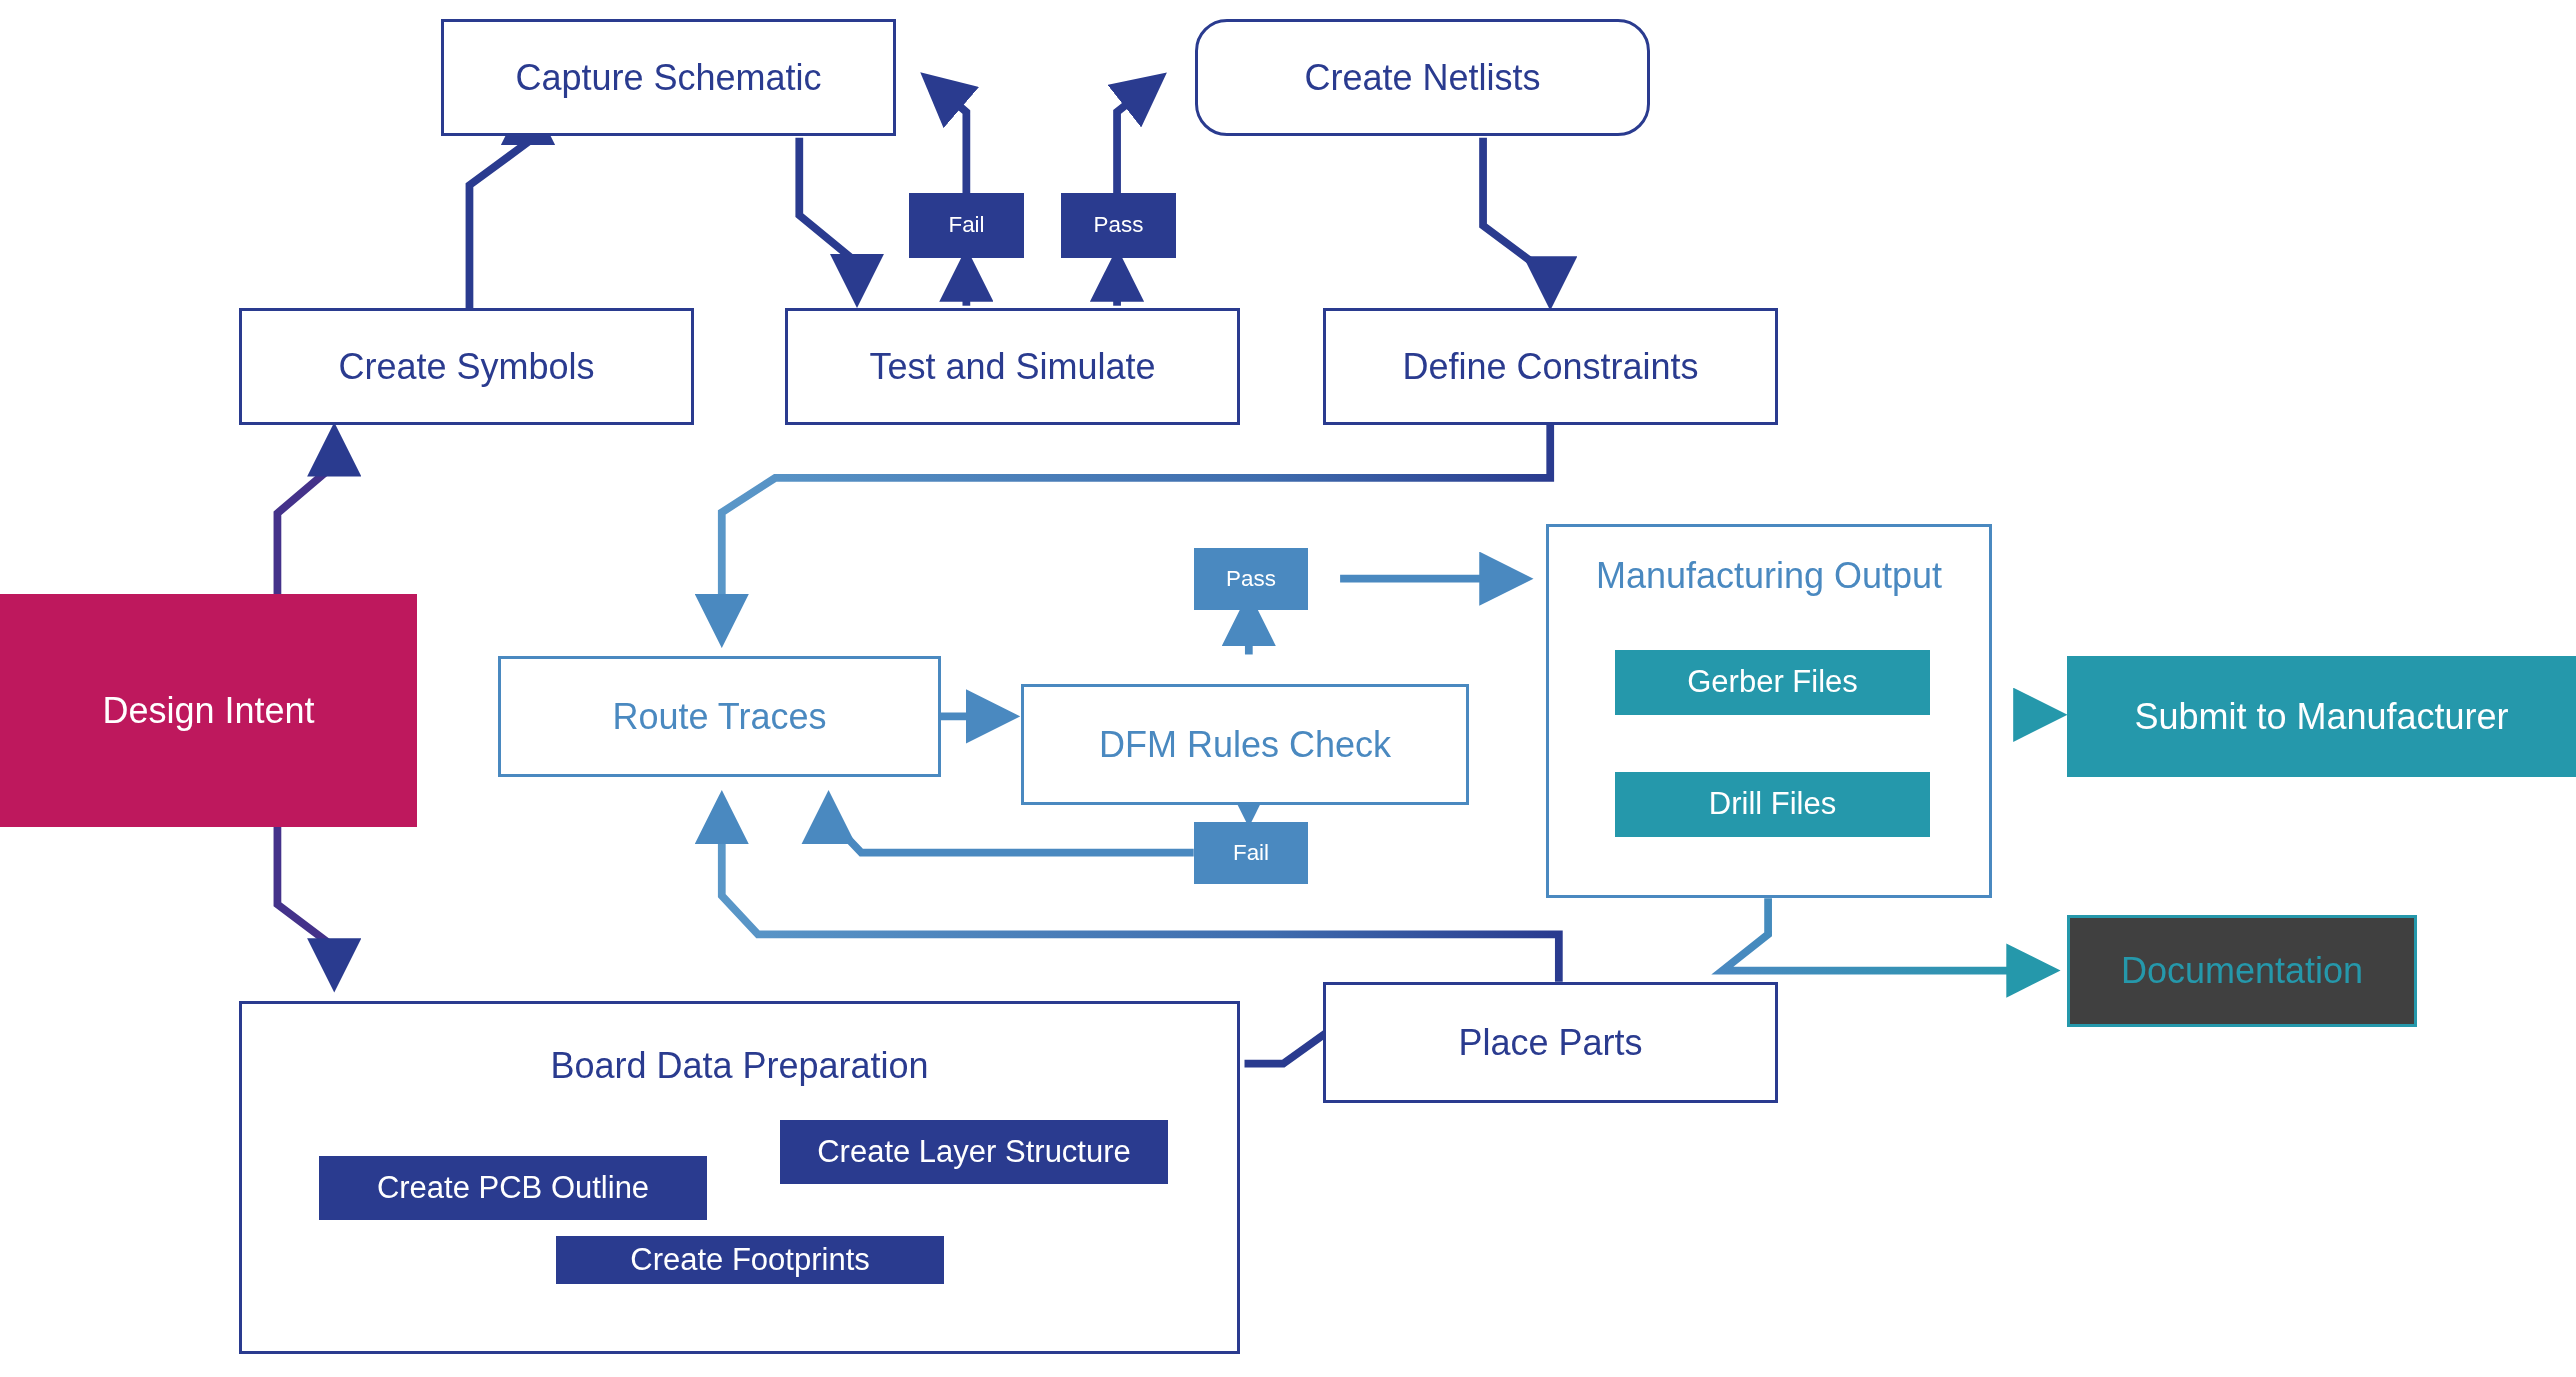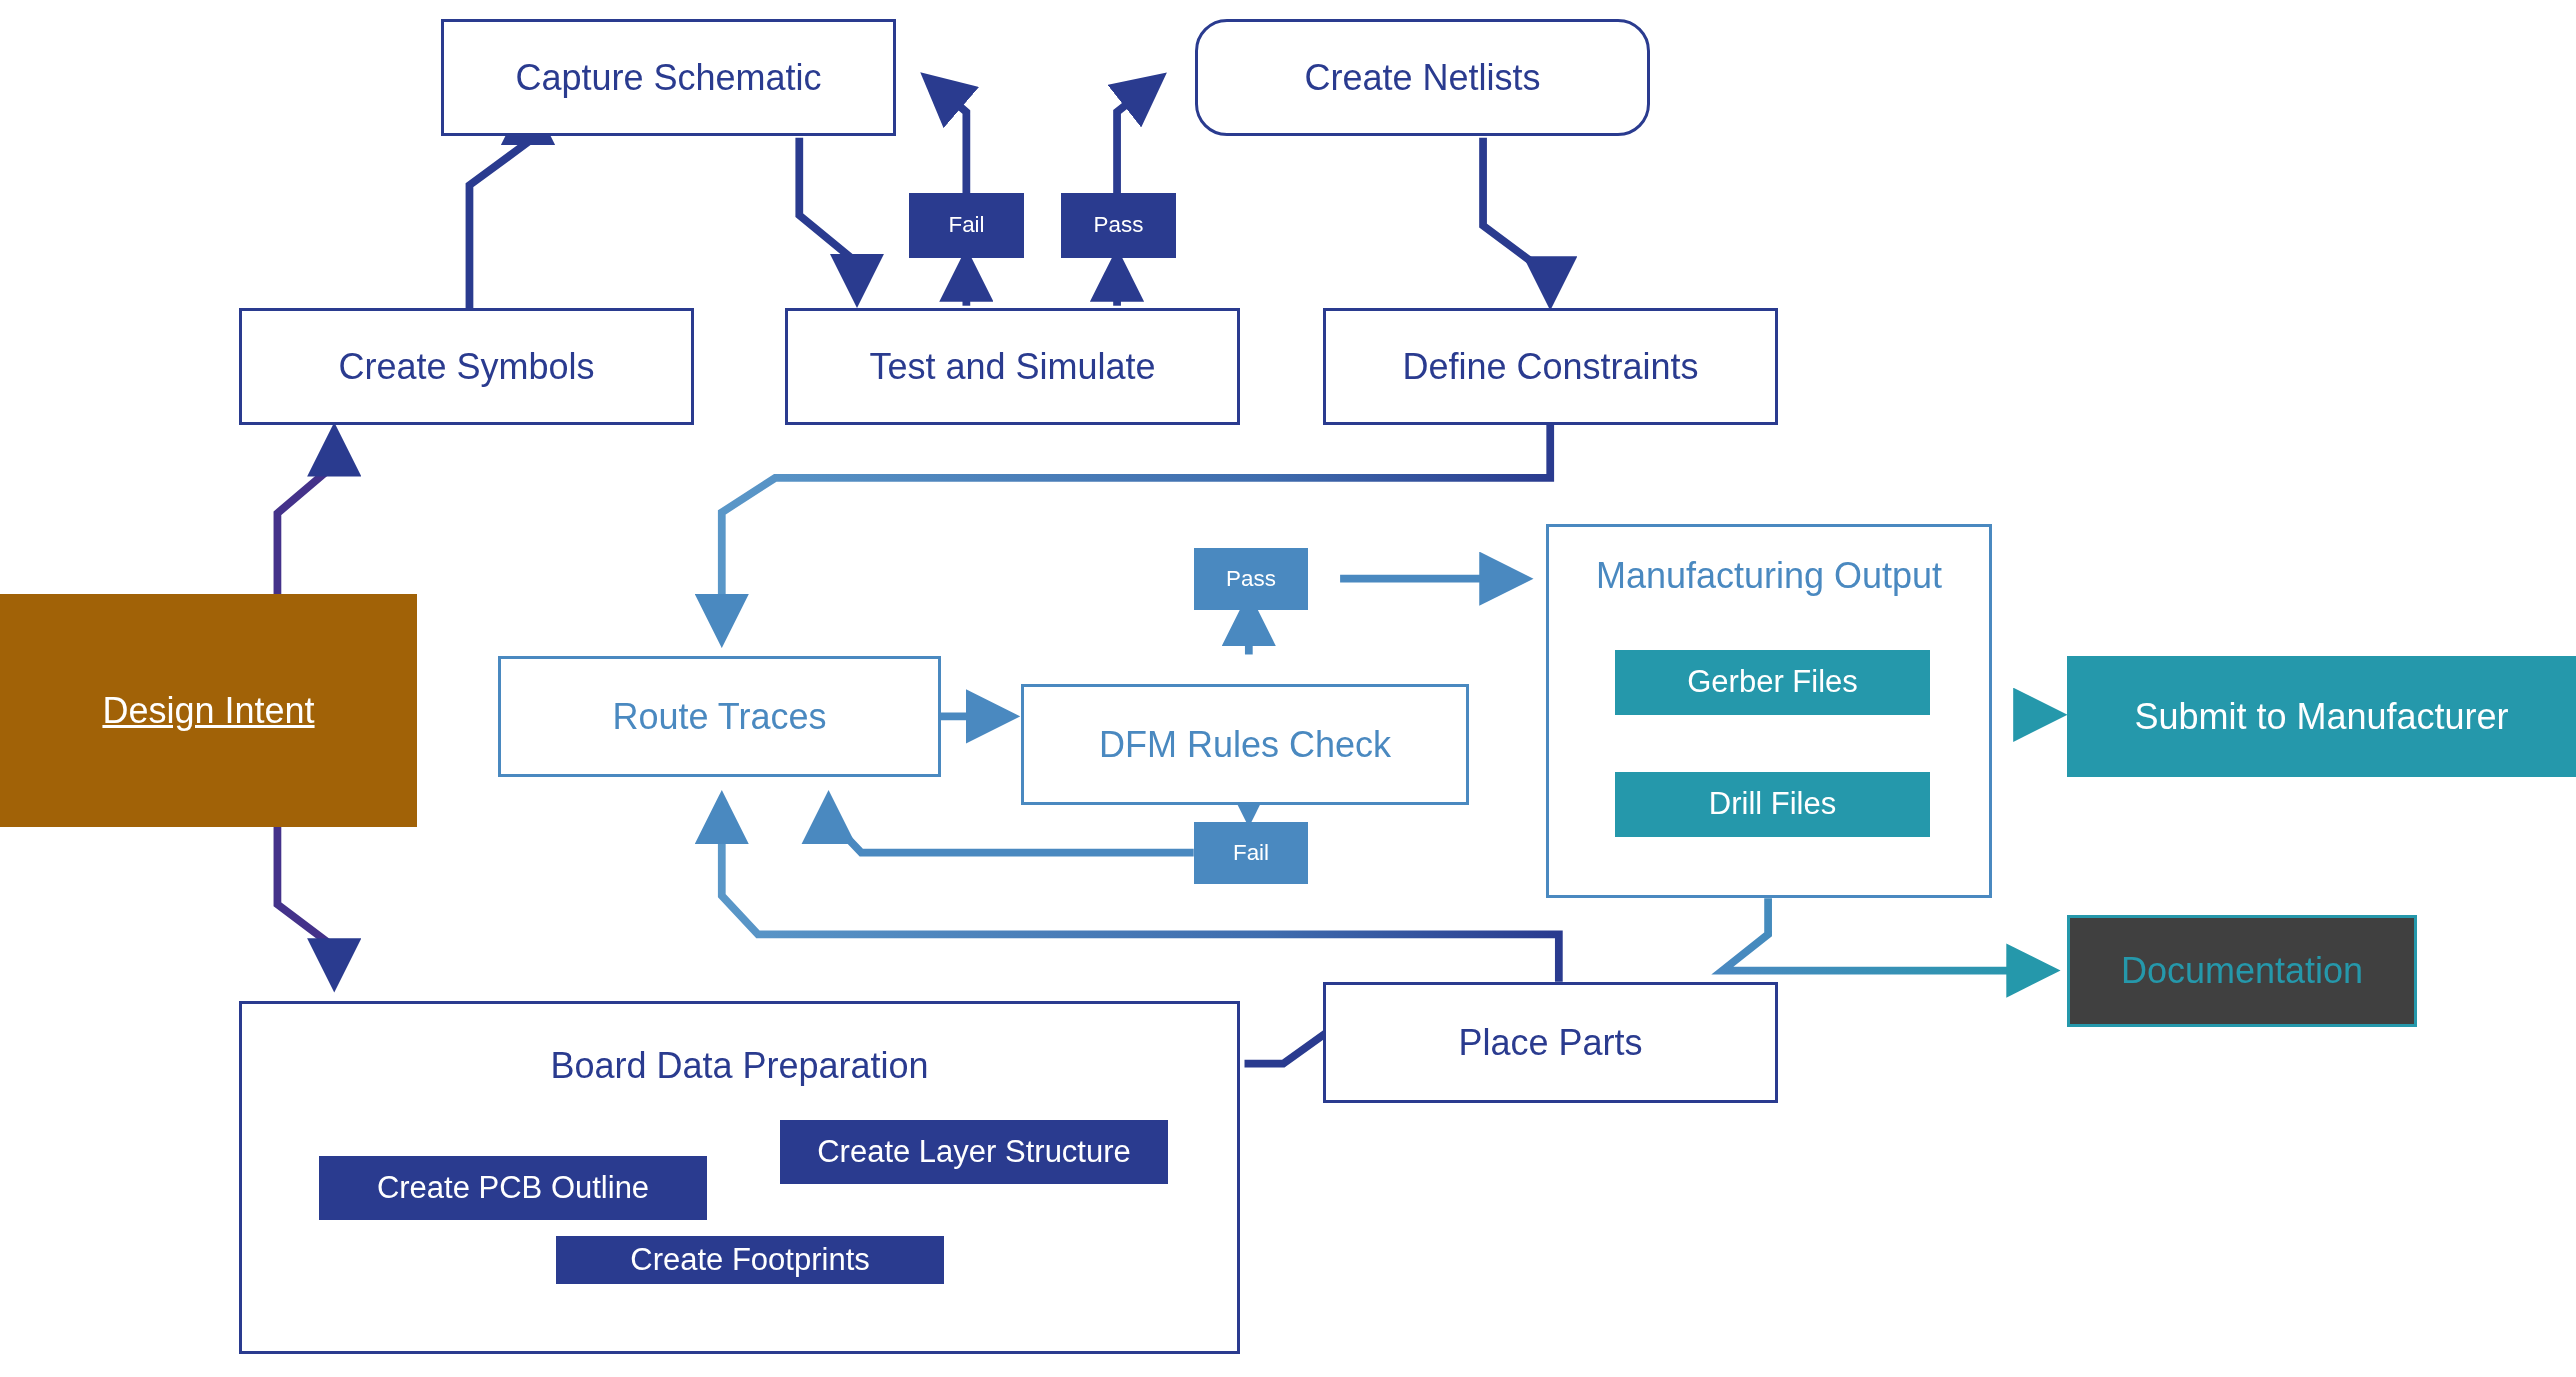--- a/index.html
+++ b/index.html
@@ -18,21 +18,21 @@
   .navy-fill{background:#2A3B8F;color:#ffffff;}
   
   .blue-out{background:#ffffff;border:3.4px solid #4A89C0;color:#4A89C0;}
   
   .blue-fill{background:#4A89C0;color:#ffffff;}
   
   .teal-fill{background:#2598AB;color:#ffffff;}
   
   .teal-out{background:#404040;border:3.4px solid #2598AB;color:#2598AB;}
   
-  .purple-fill{background:#a16207;color:#ffffff;text-decoration:underline;}
+  .purple-fill{background:#be185d;color:#ffffff;}
 
   .fs-lg{font-size:36px;}
   .fs-sm{font-size:22.4px;}
   .fs-chip{font-size:31px;}
   .group-title{position:absolute;left:0;right:0;text-align:center;}
 </style>
 </head>
 <body>
 
 <div id="canvas">

